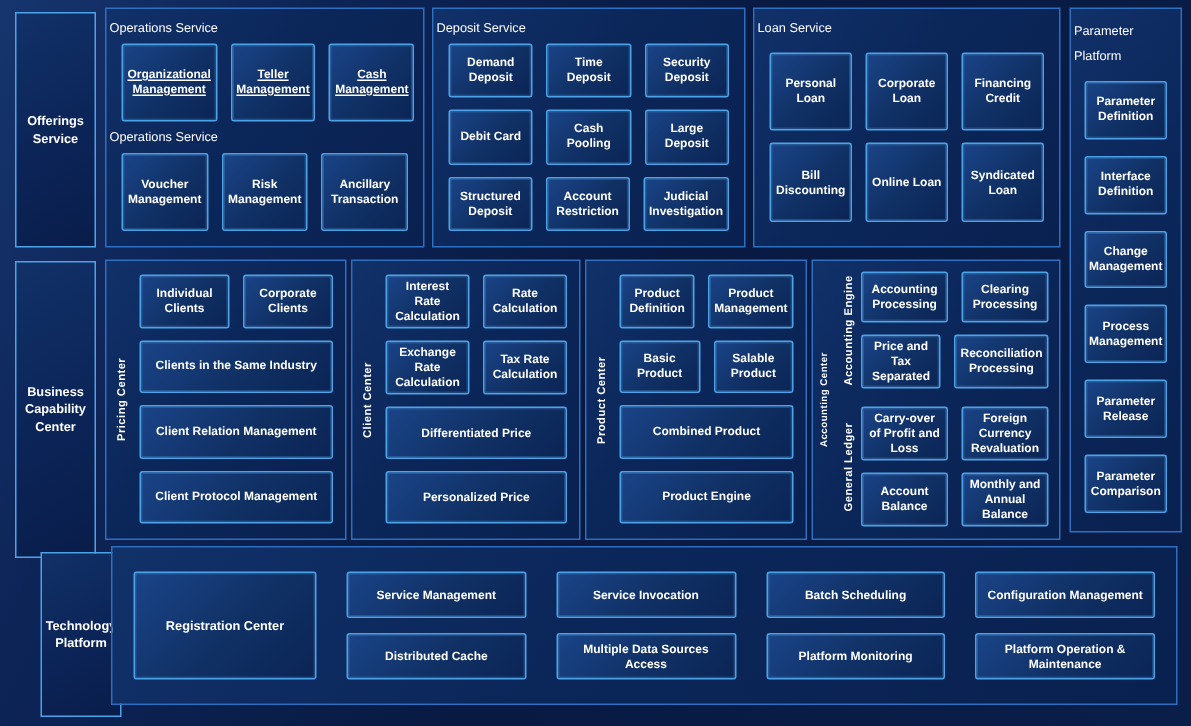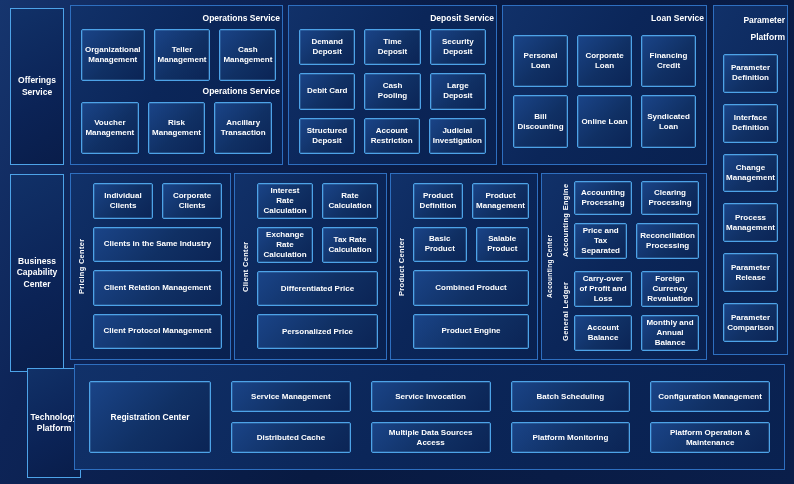--- a/index.html
+++ b/index.html
@@ -13,21 +13,21 @@
     border:1px solid #4da3e8;background:linear-gradient(150deg,#113168 0%,#0b2356 60%,#091d4a 100%);
     display:flex;align-items:center;justify-content:center;text-align:center;
     font-size:8.5px;font-weight:bold;line-height:1.35;padding:2px;box-sizing:border-box;
   }
   .panel{
     position:absolute;border:1px solid #2e6fc0;box-sizing:border-box;
     background:linear-gradient(125deg,#113169 0%,#0b2659 45%,#092150 100%);
     display:flex;flex-direction:column;
   }
   .ptitle{
-    text-align:right;font-size:8.5px;font-weight:bold;padding:6px 2px 2px;flex:0 0 auto;line-height:1.5;
+    text-align:left;font-size:8.5px;font-weight:normal;padding:6px 2px 2px;flex:0 0 auto;line-height:1.5;
   }
   .rowset{flex:1;display:flex;flex-direction:column;padding:2px 10px 10px;gap:8px;}
   .brow{flex:1;display:flex;gap:9px;}
   .box{
     flex:1;border:1px solid #4da3e8;border-radius:2px;box-sizing:border-box;
     background:linear-gradient(135deg,#1a4488 0%,#103064 55%,#0b2455 100%);
     box-shadow:inset 0 0 0 1px rgba(90,170,230,.25);
     display:flex;align-items:center;justify-content:center;text-align:center;
     font-size:8px;font-weight:bold;line-height:1.25;padding:2px 3px;min-height:26px;
   }
@@ -50,21 +50,21 @@
 <body>
 
 <div class="stage">
 
   <div class="rail" style="top:8px;height:157px;">Offerings Service</div>
   <div class="rail" style="top:174px;height:198px;">Business Capability Center</div>
   <div class="rail" style="top:368px;height:110px;margin-left:17px;">Technology Platform</div>
 
   <div class="panel" style="left:70px;top:5px;width:213px;height:160px;">
     <div class="ptitle">Operations Service</div>
-    <div class="rowset" style="padding-bottom:4px;">
+    <div class="rowset" style="padding-bottom:4px;text-decoration:underline;">
       <div class="brow">
         <div class="box">Organizational Management</div>
         <div class="box">Teller Management</div>
         <div class="box">Cash Management</div>
       </div>
     </div>
     <div class="ptitle" style="padding-top:0;">Operations Service</div>
     <div class="rowset">
       <div class="brow">
         <div class="box">Voucher Management</div>

